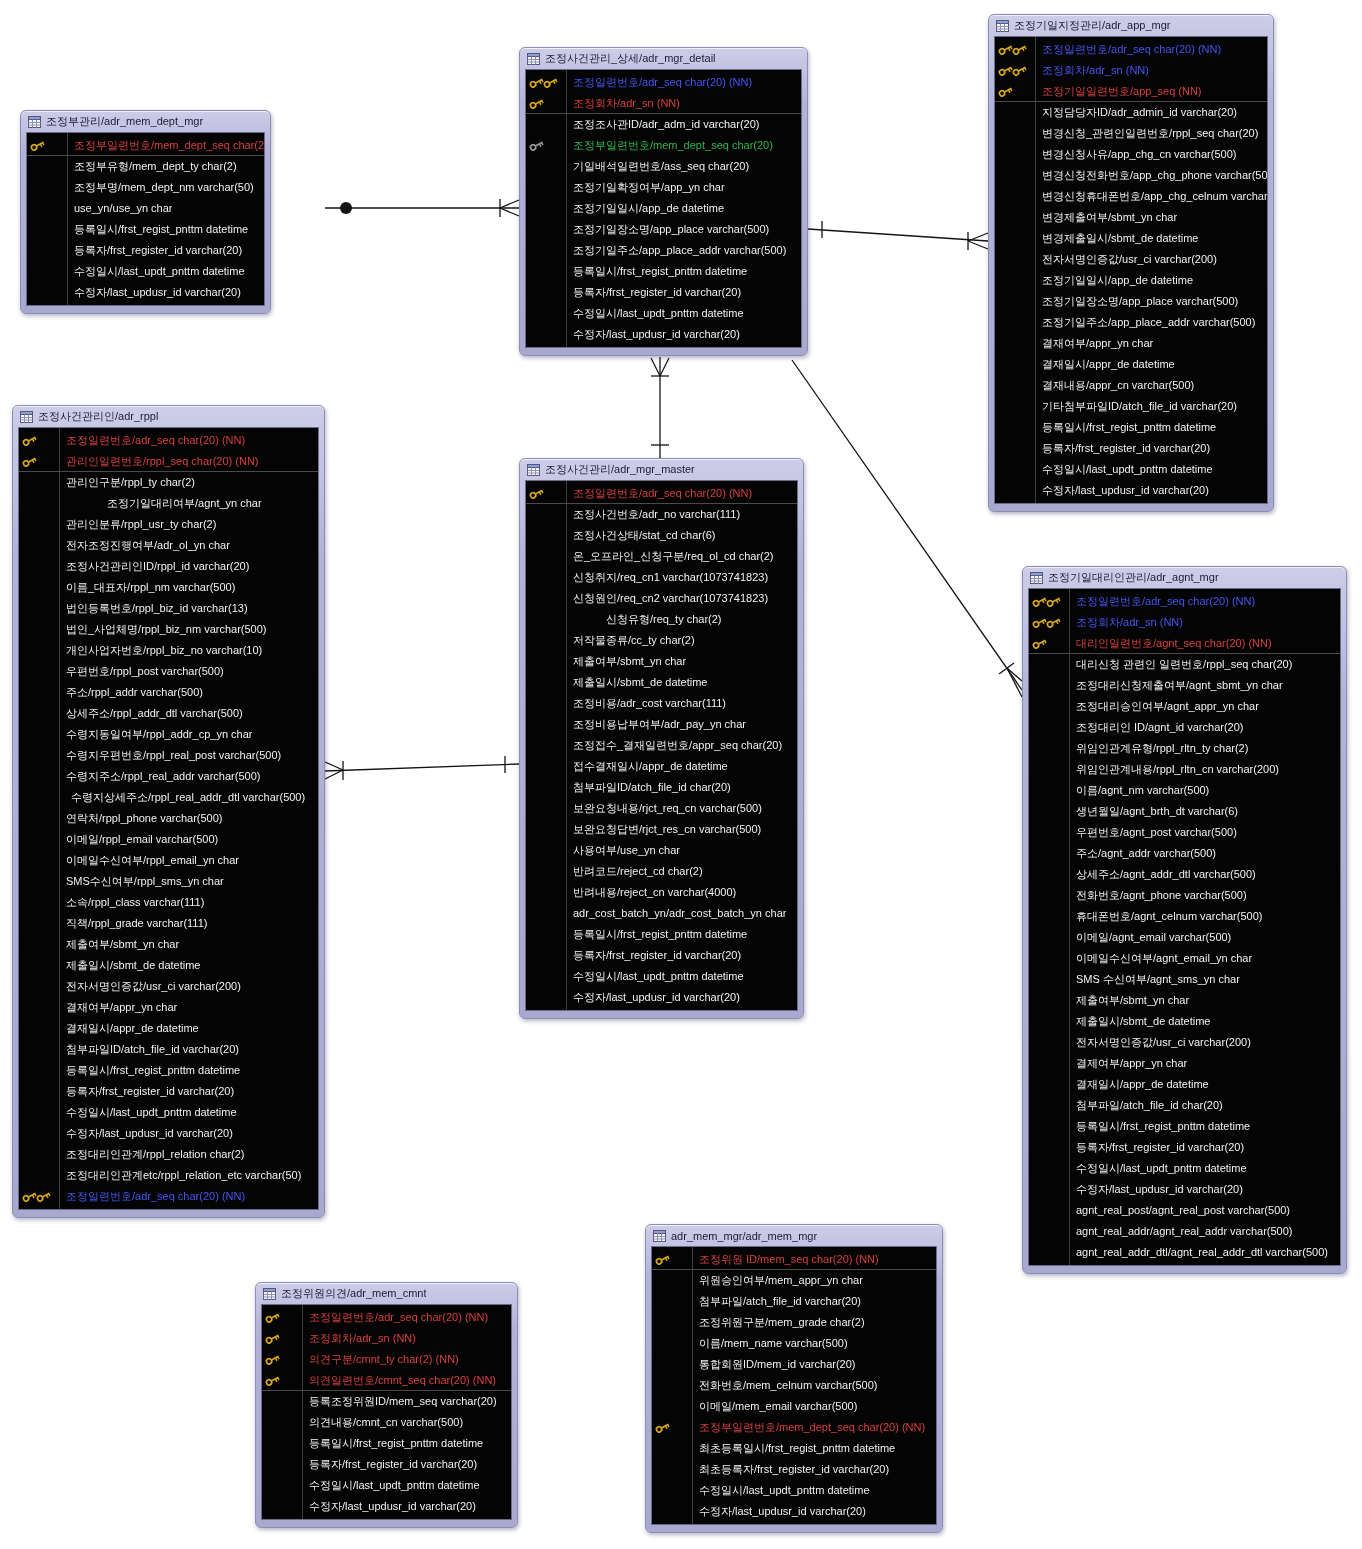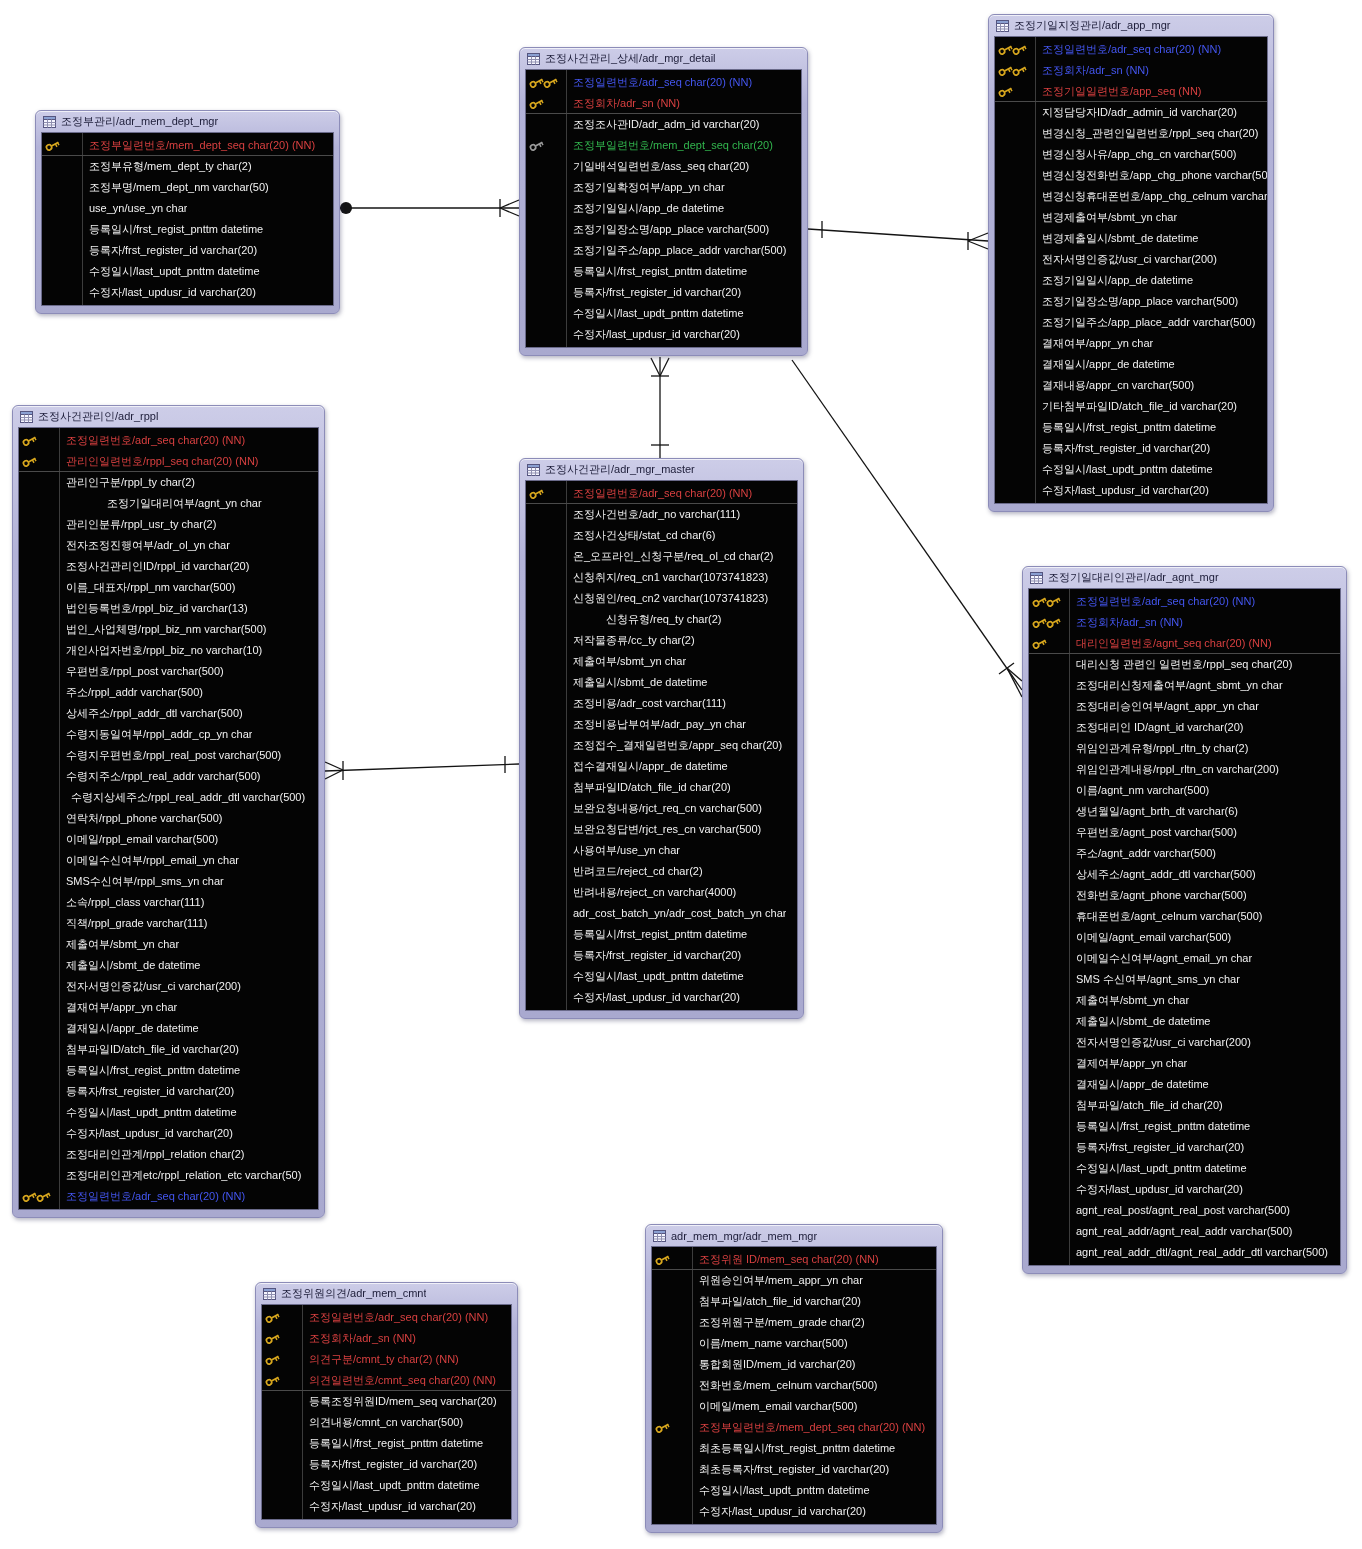--- a/index.html
+++ b/index.html
@@ -59,21 +59,21 @@
         <line x1="505" y1="756" x2="505" y2="773" stroke="#141414" stroke-width="1.3"></line>
       </g>
       <g>
         <line x1="792" y1="360" x2="1022" y2="690" stroke="#141414" stroke-width="1.3"></line>
         <line x1="1007" y1="668" x2="1022" y2="681" stroke="#141414" stroke-width="1.3"></line>
         <line x1="1007" y1="668" x2="1022" y2="697" stroke="#141414" stroke-width="1.3"></line>
         <line x1="999" y1="674" x2="1014" y2="663" stroke="#141414" stroke-width="1.3"></line>
       </g>
     </svg>
   <div id="entities">
-      <div class="entity" style="left: 35px; top: 110px; width: 305px;">
+      <div class="entity" style="left: 20px; top: 110px; width: 251px;">
         <div class="entity-header">
           <svg width="13" height="12" viewBox="0 0 13 12" style="flex:0 0 auto">
             <rect x="0.5" y="0.5" width="12" height="11" fill="#f6f6ff" stroke="#55557f"></rect>
             <rect x="0.5" y="0.5" width="12" height="3" fill="#8ba0d2" stroke="#55557f"></rect>
             <line x1="0.5" y1="6.5" x2="12.5" y2="6.5" stroke="#9090b0"></line>
             <line x1="0.5" y1="9" x2="12.5" y2="9" stroke="#9090b0"></line>
             <line x1="4.5" y1="3.5" x2="4.5" y2="11.5" stroke="#9090b0"></line>
             <line x1="8.5" y1="3.5" x2="8.5" y2="11.5" stroke="#9090b0"></line>
           </svg>
           <span class="entity-title" style="color: rgb(28, 28, 56);">조정부관리/adr_mem_dept_mgr</span>

